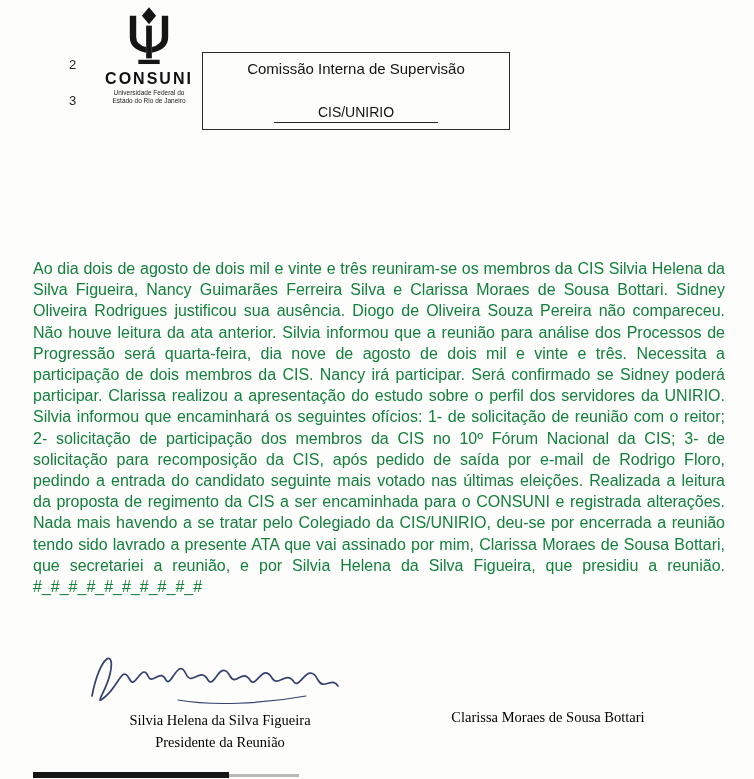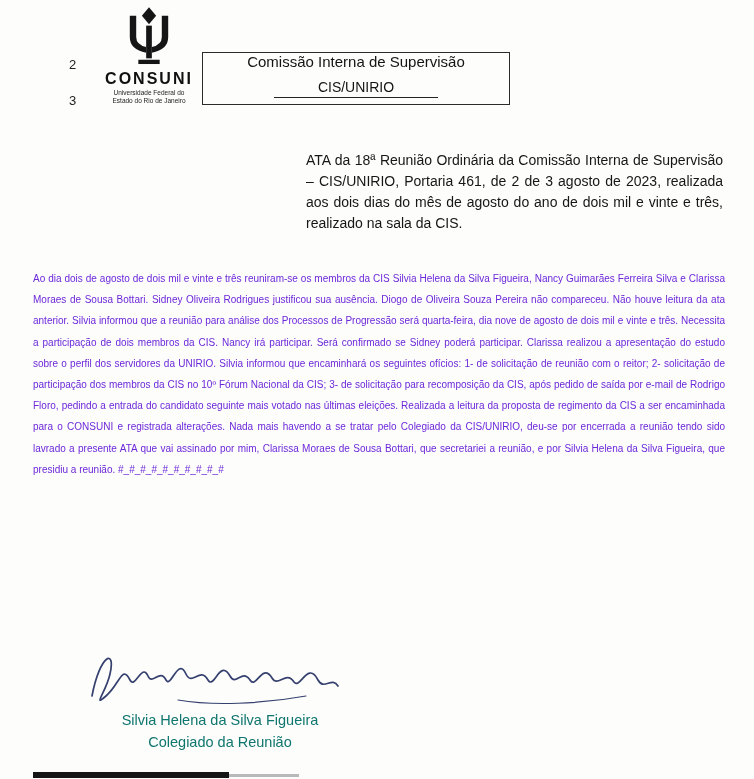--- a/index.html
+++ b/index.html
@@ -17,49 +17,49 @@
   .n3{left:69px;top:93px;}
 
   .unirio{position:absolute;left:92px;top:6px;width:114px;text-align:center;}
   .unirio svg{display:block;margin:0 auto;}
   .unirio-name{font-size:16px;font-weight:bold;letter-spacing:2px;margin-top:2px;color:#111;}
   .unirio-sub{font-size:6.5px;line-height:7.5px;color:#222;margin-top:1px;}
 
   .committee-box{
     position:absolute;left:202px;top:52px;width:306px;
     border:1.6px solid #2b2b2b;
-    text-align:center;padding-top:0;
+    text-align:center;padding-top:7px;
   }
   .committee-title{font-size:15px;color:#141414;}
   .committee-subtitle{
     display:inline-block;font-size:14px;color:#141414;
-    margin-top:9px;margin-bottom:6px;
+    margin-top:27px;margin-bottom:6px;
     padding:0 44px 2px 44px;
     border-bottom:1.6px solid #232323;
   }
 
   .cis-logo{position:absolute;left:514px;top:14px;width:190px;height:104px;}
   .cis-logo text{
     font-family:"Liberation Serif",serif;font-weight:bold;
     font-size:72px;fill:#0d0d0d;
   }
 
   .ata-heading{
     position:absolute;left:306px;top:150px;width:417px;
     font-size:14px;line-height:21px;text-align:justify;color:#161616;
   }
 
   .body-text{
-    position:absolute;left:33px;top:268px;width:692px;
-    font-size:10px;line-height:21.2px;text-align:justify;color:#6d28d9;
+    position:absolute;left:33px;top:258px;width:692px;
+    font-size:16px;line-height:21.2px;text-align:justify;color:#15803d;
   }
 
   .signature{position:absolute;left:82px;top:640px;}
 
-  .sig-name,.sig-role{position:absolute;font-size:14.5px;color:#0f766e;text-align:center;}
+  .sig-name,.sig-role{position:absolute;font-size:14.5px;color:#000000;text-align:center;font-family:Liberation Serif, serif;}
   .president-name{left:88px;top:712px;width:264px;}
   .president-role{left:88px;top:734px;width:264px;}
   .secretary-name{left:396px;top:709px;width:304px;}
   .secretary-role{left:396px;top:739px;width:304px;}
 
   .scan-artifact{position:absolute;left:33px;top:772px;width:196px;height:6px;background:#151515;}
   .scan-artifact-2{position:absolute;left:229px;top:774px;width:70px;height:3px;background:#b9b9b9;}
 </style>
 </head>
 <body>
@@ -83,28 +83,28 @@
       <div>Estado do Rio de Janeiro</div>
     </div>
   </div>
 
   <div class="committee-box">
     <div class="committee-title">Comissão Interna de Supervisão</div>
     <div class="committee-subtitle">CIS/UNIRIO</div>
   </div>
 
 
-  <div class="ata-heading">ATA da 18ª Reunião Ordinária da Comissão Interna de Supervisão – CIS/UNIRIO, Portaria 461, de 2 de 3 agosto de 2023, realizada aos dois dias do mês de agosto do ano de dois mil e vinte e três, realizado na sala da CIS.</div>
 
   <div class="body-text">Ao dia dois de agosto de dois mil e vinte e três reuniram-se os membros da CIS Silvia Helena da Silva Figueira, Nancy Guimarães Ferreira Silva e Clarissa Moraes de Sousa Bottari. Sidney Oliveira Rodrigues justificou sua ausência. Diogo de Oliveira Souza Pereira não compareceu. Não houve leitura da ata anterior. Silvia informou que a reunião para análise dos Processos de Progressão será quarta-feira, dia nove de agosto de dois mil e vinte e três. Necessita a participação de dois membros da CIS. Nancy irá participar. Será confirmado se Sidney poderá participar. Clarissa realizou a apresentação do estudo sobre o perfil dos servidores da UNIRIO. Silvia informou que encaminhará os seguintes ofícios: 1- de solicitação de reunião com o reitor; 2- solicitação de participação dos membros da CIS no 10º Fórum Nacional da CIS; 3- de solicitação para recomposição da CIS, após pedido de saída por e-mail de Rodrigo Floro, pedindo a entrada do candidato seguinte mais votado nas últimas eleições. Realizada a leitura da proposta de regimento da CIS a ser encaminhada para o CONSUNI e registrada alterações. Nada mais havendo a se tratar pelo Colegiado da CIS/UNIRIO, deu-se por encerrada a reunião tendo sido lavrado a presente ATA que vai assinado por mim, Clarissa Moraes de Sousa Bottari, que secretariei a reunião, e por Silvia Helena da Silva Figueira, que presidiu a reunião. #_#_#_#_#_#_#_#_#_#</div>
 
   <svg class="signature" width="262" height="74" viewBox="0 0 262 74">
     <path d="M10 56 C 18 14, 34 8, 28 34 C 24 52, 10 68, 24 56 C 38 44, 40 24, 48 40 C 53 50, 60 22, 66 36 C 70 46, 78 28, 84 40 C 89 49, 96 16, 104 34 C 110 47, 118 26, 126 40 C 132 50, 138 18, 148 36 C 154 47, 160 28, 168 40 C 174 50, 180 22, 190 38 C 196 48, 204 30, 212 42 C 218 50, 226 20, 236 40 C 242 51, 250 36, 256 46" fill="none" stroke="#35406e" stroke-width="1.7" stroke-linecap="round"></path>
     <path d="M96 60 C 130 66, 180 64, 224 56" fill="none" stroke="#35406e" stroke-width="1.2" stroke-linecap="round"></path>
   </svg>
 
   <div class="sig-name president-name">Silvia Helena da Silva Figueira</div>
-  <div class="sig-role president-role">Colegiado da Reunião</div>
+  <div class="sig-role president-role">Presidente da Reunião</div>
+  <div class="sig-name secretary-name">Clarissa Moraes de Sousa Bottari</div>
 
   <div class="scan-artifact"></div>
   <div class="scan-artifact-2"></div>
 
 </div>
 
 </body></html>

